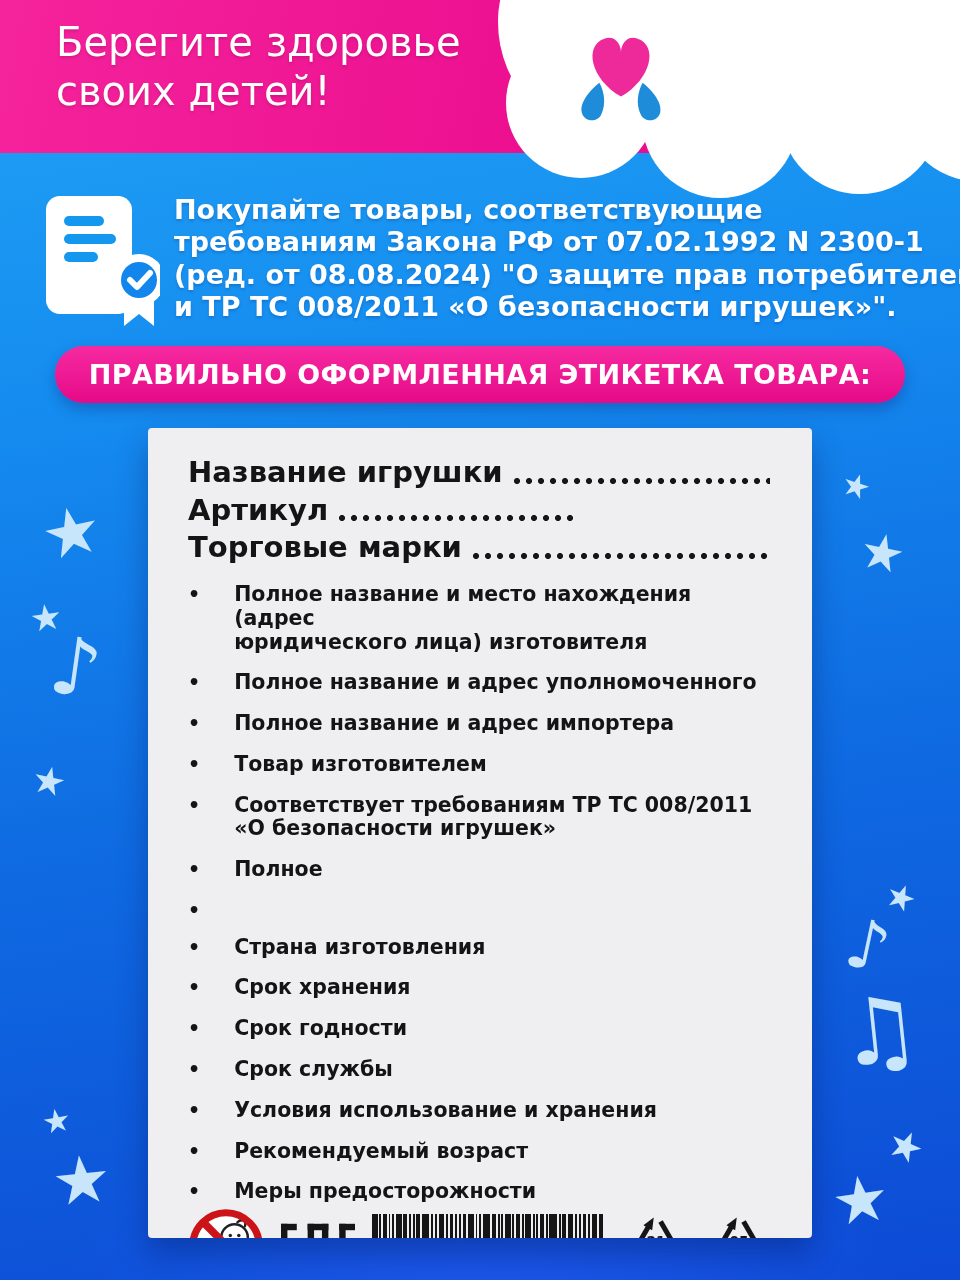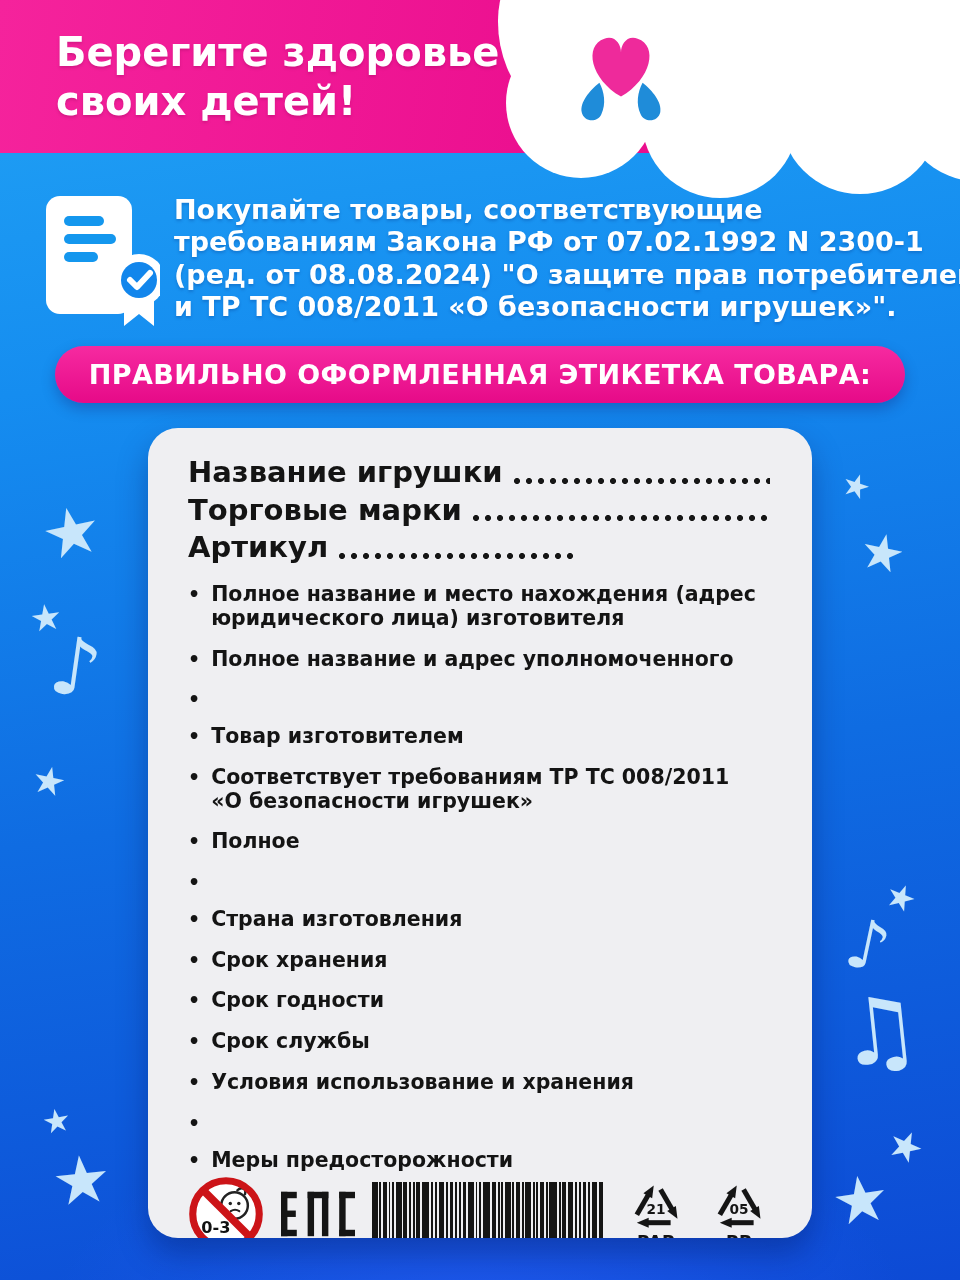--- a/index.html
+++ b/index.html
@@ -11,22 +11,22 @@
       radial-gradient(ellipse 620px 340px at 50% 104%, rgba(45,95,255,.55), transparent 70%),
       linear-gradient(172deg,#22a4f5 0%,#158df0 28%,#0f6ce2 60%,#0d4ad5 100%);
   }
 
   
   .top-band{
     position:absolute; left:0; top:0; width:960px; height:153px;
     background:linear-gradient(100deg,#f5239c 0%,#ec1090 55%,#e60886 100%);
   }
   .headline{
-    position:absolute; left:56px; top:28px; z-index:5;
-    color:#fff; font-weight:bold; font-size:40px; line-height:1.22;
+    position:absolute; left:56px; top:18px; z-index:5;
+    color:#fff; font-weight:normal; font-size:40px; line-height:1.22;
     text-shadow:0 2px 3px rgba(120,0,70,.25);
   }
 
   
   .cloud{ position:absolute; z-index:3; }
   .cloud-body{
     position:absolute; left:498px; top:-70px; width:520px; height:212px;
     background:#fff; border-radius:90px 0 0 120px;
   }
   .cloud-bump{ position:absolute; background:#fff; border-radius:50%; }
@@ -56,36 +56,36 @@
     background:linear-gradient(180deg,#f62aa0 0%,#e60a88 100%);
     border-radius:29px; display:flex; align-items:center; justify-content:center;
     color:#fff; font-weight:bold; font-size:27px; letter-spacing:.4px;
     box-shadow:0 6px 14px rgba(20,0,80,.25);
     white-space:nowrap;
   }
 
   
   .card{
     position:absolute; left:148px; top:428px; width:664px; height:810px; z-index:2;
-    background:#efeff2; border-radius:30px; overflow:hidden;
+    background:#efeff2; border-radius:4px; overflow:hidden;
     box-shadow:0 16px 30px rgba(0,20,90,.35);
     padding:26px 40px 0 40px; color:#141414; display:flex; flex-direction:column;
   }
   .fields{ display:flex; flex-direction:column; }
   .field{ display:flex; font-weight:bold; font-size:29px; line-height:1.3; }
   .leader{
     flex:1; align-self:flex-end; margin:0 2px 7px 10px; height:8px;
     background-image:radial-gradient(circle at 4px 4px,#161616 2.7px,transparent 3.3px);
     background-size:12px 8px; background-repeat:repeat-x;
   }
   .leader.short{ flex:none; width:238px; }
   .bullets{ display:flex; flex-direction:column; gap:13px; margin-top:16px; }
   .bullet{ display:flex; gap:11px; font-weight:bold; font-size:20.5px; line-height:1.16; }
   .marker{ flex:none; font-size:19px; line-height:1.25; }
-  .body{ flex:1; display:flex; flex-direction:column; }
+  .body{ flex:1; display:flex; flex-direction:column;margin-left:23px; }
   .lastline{ display:flex;flex-direction:column; }
   .bullet .leader{
     margin:0 0 4px 9px; height:7px;
     background-image:radial-gradient(circle at 3.5px 3.5px,#161616 2.4px,transparent 3px);
     background-size:11px 7px;
   }
 
   
   .cert-row{
     margin-top:auto; margin-bottom:14px; height:92px;
@@ -151,28 +151,28 @@
 
 <div class="card">
   <div class="fields">
 
       <div class="field">
         <span>Название игрушки</span>
         <span class="leader"></span>
       </div>
 
       <div class="field">
+        <span>Артикул</span>
+        <span class="leader short"></span>
+      </div>
+
+      <div class="field">
         <span>Торговые марки</span>
         <span class="leader"></span>
       </div>
-
-      <div class="field">
-        <span>Артикул</span>
-        <span class="leader short"></span>
-      </div>
     </div>
 
   <div class="bullets">
 
       <div class="bullet">
         <span class="marker">•</span>
         <div class="body">
           <div class="pre">Полное название и место нахождения (адрес</div>
           <div class="lastline">
             <span>юридического лица) изготовителя</span>
@@ -189,20 +189,21 @@
             <span class="leader"></span>
           </div>
         </div>
       </div>
 
       <div class="bullet">
         <span class="marker">•</span>
         <div class="body">
 
           <div class="lastline">
+            <span>Полное название и адрес импортера</span>
             <span class="leader"></span>
           </div>
         </div>
       </div>
 
       <div class="bullet">
         <span class="marker">•</span>
         <div class="body">
 
           <div class="lastline">
@@ -297,20 +298,21 @@
             <span class="leader"></span>
           </div>
         </div>
       </div>
 
       <div class="bullet">
         <span class="marker">•</span>
         <div class="body">
 
           <div class="lastline">
+            <span>Рекомендуемый возраст</span>
             <span class="leader"></span>
           </div>
         </div>
       </div>
 
       <div class="bullet">
         <span class="marker">•</span>
         <div class="body">
 
           <div class="lastline">

